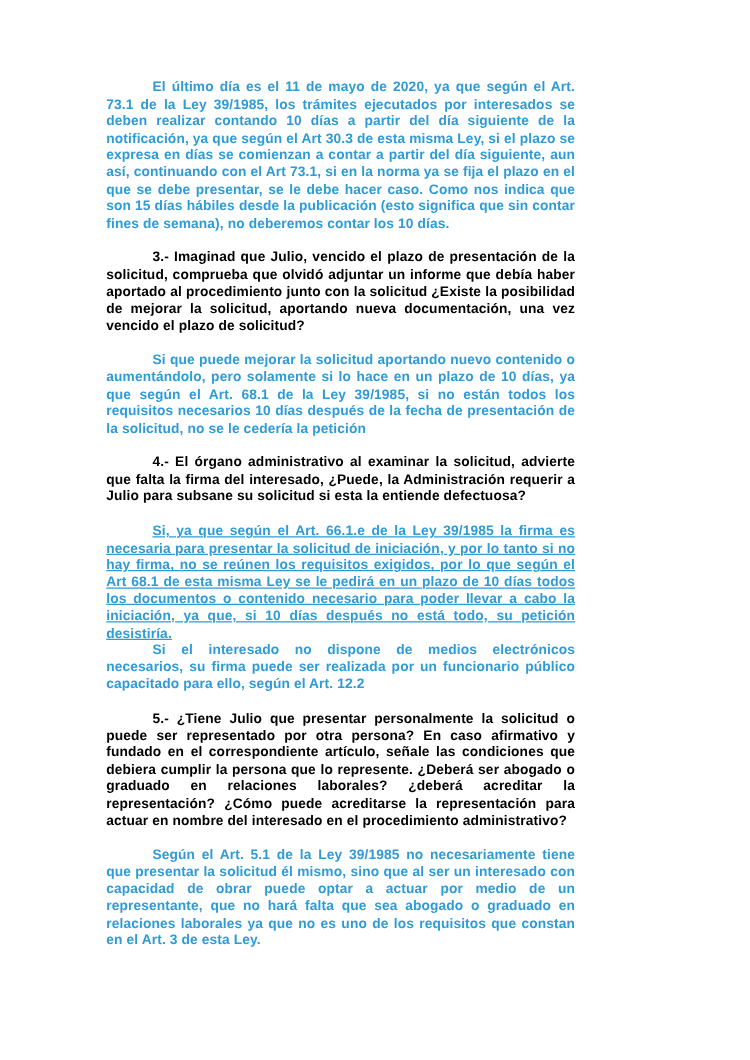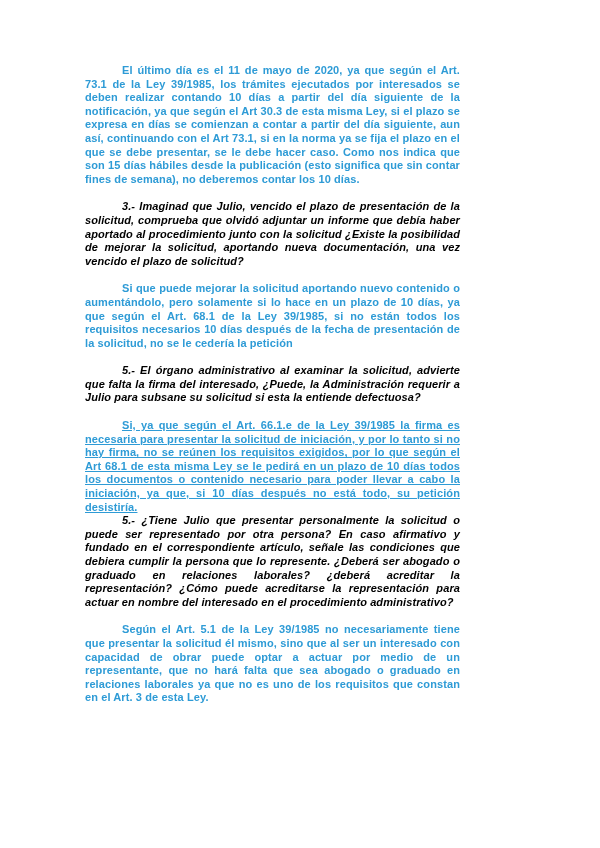--- a/index.html
+++ b/index.html
@@ -27,38 +27,38 @@
     font-weight: bold;
     text-align: justify;
     text-indent: 37px;
     letter-spacing: 0.1px;
   }
   .para.answer {
     color: #2e9bd6;
   }
   .para.question {
     color: #000000;
-    font-style: italic;
   }
   .para.no-gap {
     margin-bottom: 0;
     text-decoration: underline;
   }
 </style>
 </head>
 <body>
 
 <div class="page">
   <p class="para answer">El último día es el 11 de mayo de 2020, ya que según el Art. 73.1 de la Ley 39/1985, los trámites ejecutados por interesados se deben realizar contando 10 días a partir del día siguiente de la notificación, ya que según el Art 30.3 de esta misma Ley, si el plazo se expresa en días se comienzan a contar a partir del día siguiente, aun así, continuando con el Art 73.1, si en la norma ya se fija el plazo en el que se debe presentar, se le debe hacer caso. Como nos indica que son 15 días hábiles desde la publicación (esto significa que sin contar fines de semana), no deberemos contar los 10 días.</p>
 
   <p class="para question">3.- Imaginad que Julio, vencido el plazo de presentación de la solicitud, comprueba que olvidó adjuntar un informe que debía haber aportado al procedimiento junto con la solicitud ¿Existe la posibilidad de mejorar la solicitud, aportando nueva documentación, una vez vencido el plazo de solicitud?</p>
 
   <p class="para answer">Si que puede mejorar la solicitud aportando nuevo contenido o aumentándolo, pero solamente si lo hace en un plazo de 10 días, ya que según el Art. 68.1 de la Ley 39/1985, si no están todos los requisitos necesarios 10 días después de la fecha de presentación de la solicitud, no se le cedería la petición</p>
 
-  <p class="para question">5.- El órgano administrativo al examinar la solicitud, advierte que falta la firma del interesado, ¿Puede, la Administración requerir a Julio para subsane su solicitud si esta la entiende defectuosa?</p>
+  <p class="para question">4.- El órgano administrativo al examinar la solicitud, advierte que falta la firma del interesado, ¿Puede, la Administración requerir a Julio para subsane su solicitud si esta la entiende defectuosa?</p>
 
   <p class="para answer no-gap">Si, ya que según el Art. 66.1.e de la Ley 39/1985 la firma es necesaria para presentar la solicitud de iniciación, y por lo tanto si no hay firma, no se reúnen los requisitos exigidos, por lo que según el Art 68.1 de esta misma Ley se le pedirá en un plazo de 10 días todos los documentos o contenido necesario para poder llevar a cabo la iniciación, ya que, si 10 días después no está todo, su petición desistiría.</p>
 
+  <p class="para answer">Si el interesado no dispone de medios electrónicos necesarios, su firma puede ser realizada por un funcionario público capacitado para ello, según el Art. 12.2</p>
 
   <p class="para question">5.- ¿Tiene Julio que presentar personalmente la solicitud o puede ser representado por otra persona? En caso afirmativo y fundado en el correspondiente artículo, señale las condiciones que debiera cumplir la persona que lo represente. ¿Deberá ser abogado o graduado en relaciones laborales? ¿deberá acreditar la representación? ¿Cómo puede acreditarse la representación para actuar en nombre del interesado en el procedimiento administrativo?</p>
 
   <p class="para answer">Según el Art. 5.1 de la Ley 39/1985 no necesariamente tiene que presentar la solicitud él mismo, sino que al ser un interesado con capacidad de obrar puede optar a actuar por medio de un representante, que no hará falta que sea abogado o graduado en relaciones laborales ya que no es uno de los requisitos que constan en el Art. 3 de esta Ley.</p>
 </div>
 
 </body></html>

